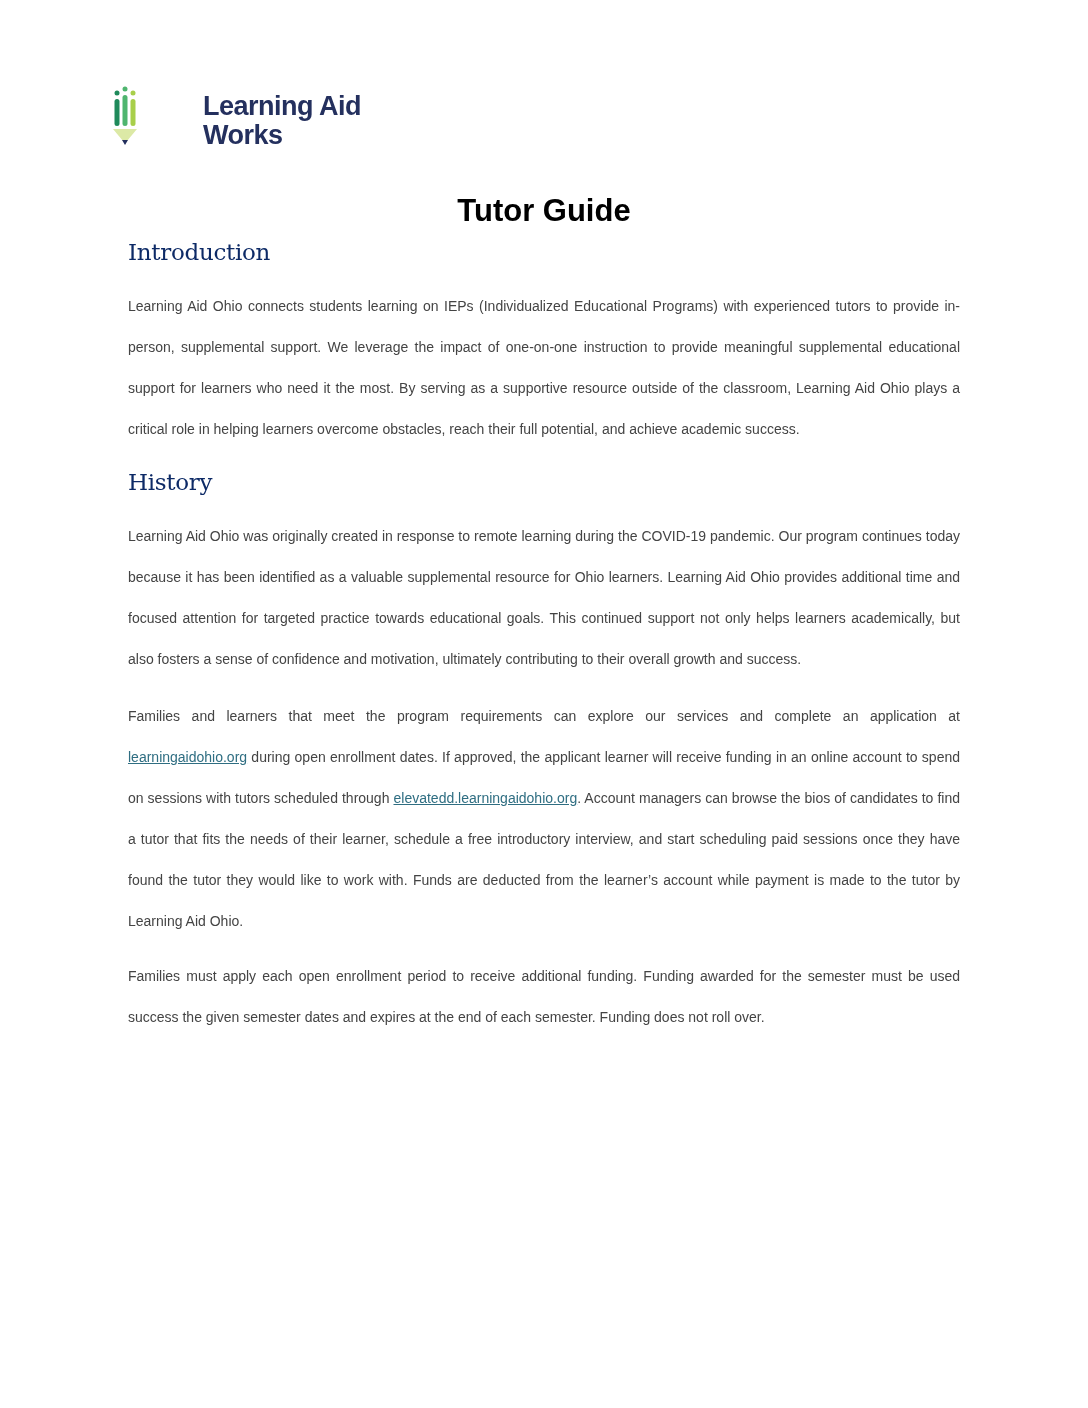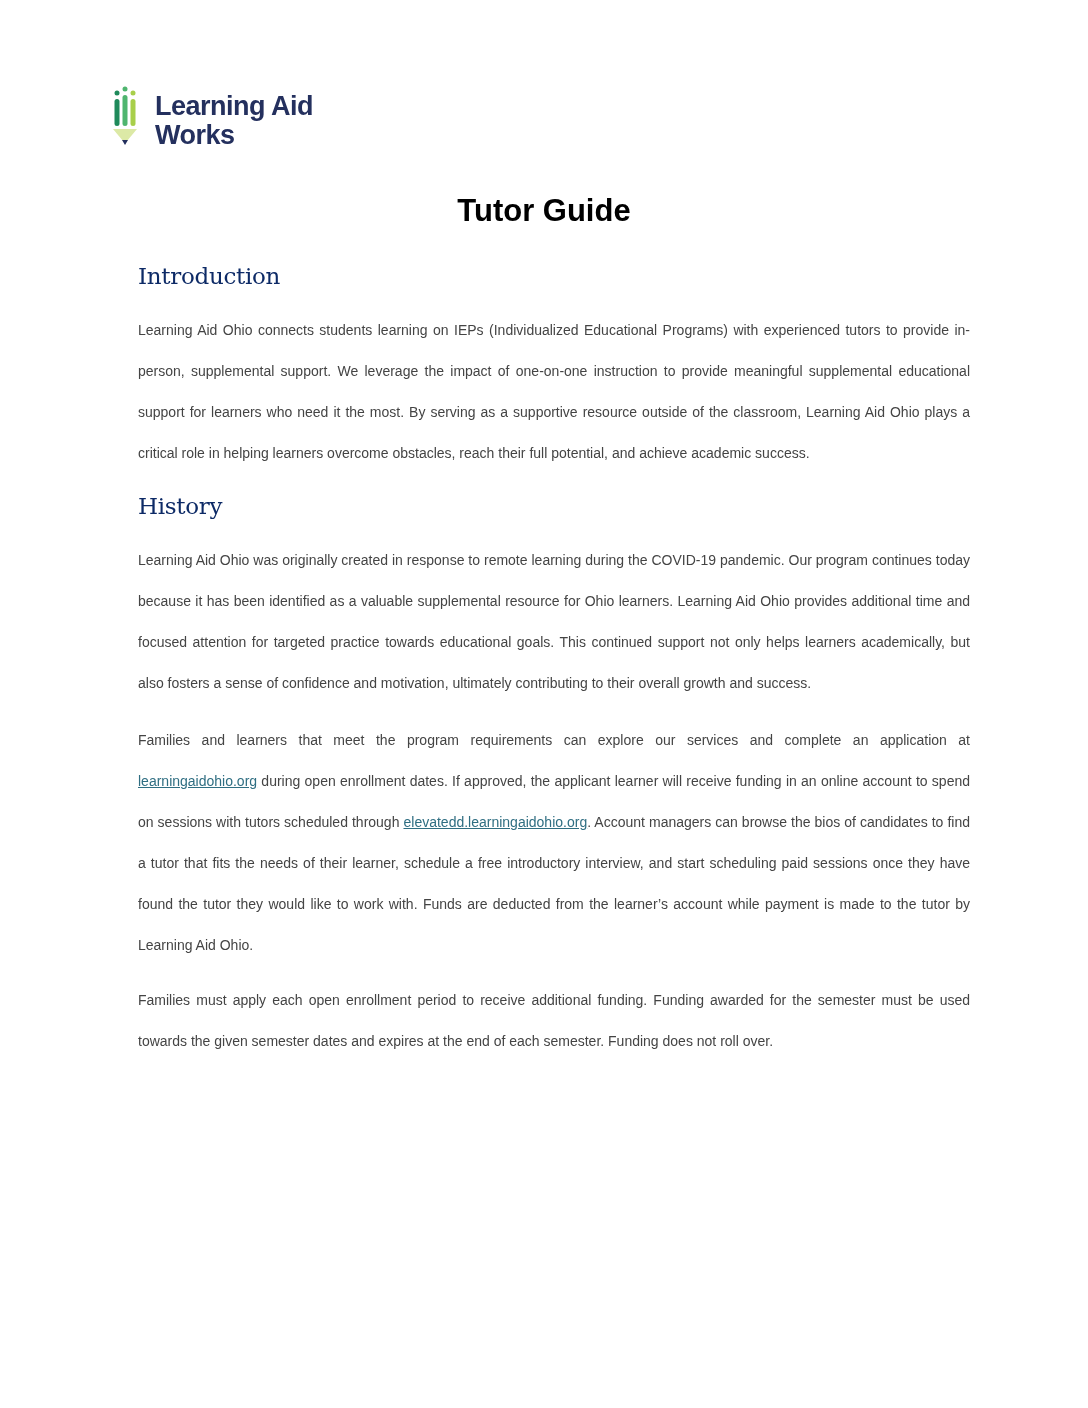--- a/index.html
+++ b/index.html
@@ -1,22 +1,22 @@
 <!DOCTYPE html>
 <html><head>
 <meta charset="utf-8">
 <style>
   html, body { margin: 0; padding: 0; background: #ffffff; }
   body { width: 1088px; height: 1408px; position: relative; overflow: hidden; }
   .page { position: absolute; left: 0; top: 0; width: 1088px; height: 1408px; }
-  .logo { position: absolute; left: 113px; top: 86px; display: flex; align-items: flex-start; }
+  .logo { position: absolute; left: 113px; top: 86px; display: flex; align-items: flex-start; gap: 48px; }
   .logo-mark { width: 24px; height: 62px; position: relative; }
   .logo-text { margin-left: 18px; margin-top: 6px; font-family: "Liberation Sans", sans-serif; font-weight: bold; color: #24305e; font-size: 27px; line-height: 29px; letter-spacing: -0.5px; }
   .title { position: absolute; left: 0; width: 1088px; top: 193px; text-align: center; font-family: "Liberation Sans", sans-serif; font-weight: bold; font-size: 31px; color: #000000; }
-  .content { position: absolute; left: 128px; top: 260px; width: 832px; margin-left: 10px; }
+  .content { position: absolute; left: 128px; top: 236px; width: 832px; }
   h2 { font-family: "DejaVu Serif", serif; font-weight: normal; font-size: 23px; color: #0d2a66; margin: 0 0 18px 0; line-height: 32px; letter-spacing: -0.3px; }
   p { font-family: "Liberation Sans", sans-serif; font-size: 14px; line-height: 41px; color: #444444; margin: 0 0 14px 0; text-align: justify; }
   .sec { margin-bottom: 16px; }
   a.link { color: #2f6e82; font-weight: normal; text-decoration: underline; }
 </style>
 </head>
 <body>
 
 <div class="page">
 
@@ -45,16 +45,16 @@
       <p>Learning Aid Ohio connects students learning on IEPs (Individualized Educational Programs) with experienced tutors to provide in-person, supplemental support. We leverage the impact of one-on-one instruction to provide meaningful supplemental educational support for learners who need it the most. By serving as a supportive resource outside of the classroom, Learning Aid Ohio plays a critical role in helping learners overcome obstacles, reach their full potential, and achieve academic success.</p>
     </div>
 
     <div class="sec">
       <h2>History</h2>
       <p>Learning Aid Ohio was originally created in response to remote learning during the COVID-19 pandemic. Our program continues today because it has been identified as a valuable supplemental resource for Ohio learners. Learning Aid Ohio provides additional time and focused attention for targeted practice towards educational goals. This continued support not only helps learners academically, but also fosters a sense of confidence and motivation, ultimately contributing to their overall growth and success.</p>
     </div>
 
     <div class="sec">
       <p><span>Families and learners that meet the program requirements can explore our services and complete an application at </span><a class="link">learningaidohio.org</a><span> during open enrollment dates. If approved, the applicant learner will receive funding in an online account to spend on sessions with tutors scheduled through </span><a class="link">elevatedd.learningaidohio.org</a><span>. Account managers can browse the bios of candidates to find a tutor that fits the needs of their learner, schedule a free introductory interview, and start scheduling paid sessions once they have found the tutor they would like to work with. Funds are deducted from the learner’s account while payment is made to the tutor by Learning Aid Ohio.</span></p>
-      <p>Families must apply each open enrollment period to receive additional funding. Funding awarded for the semester must be used towards the given semester dates and expires at the end of each semester. Funding does not roll over.</p>
+      <p>Families must apply each open enrollment period to receive additional funding. Funding awarded for the semester must be used success the given semester dates and expires at the end of each semester. Funding does not roll over.</p>
     </div>
   </div>
 </div>
 
 </body></html>

